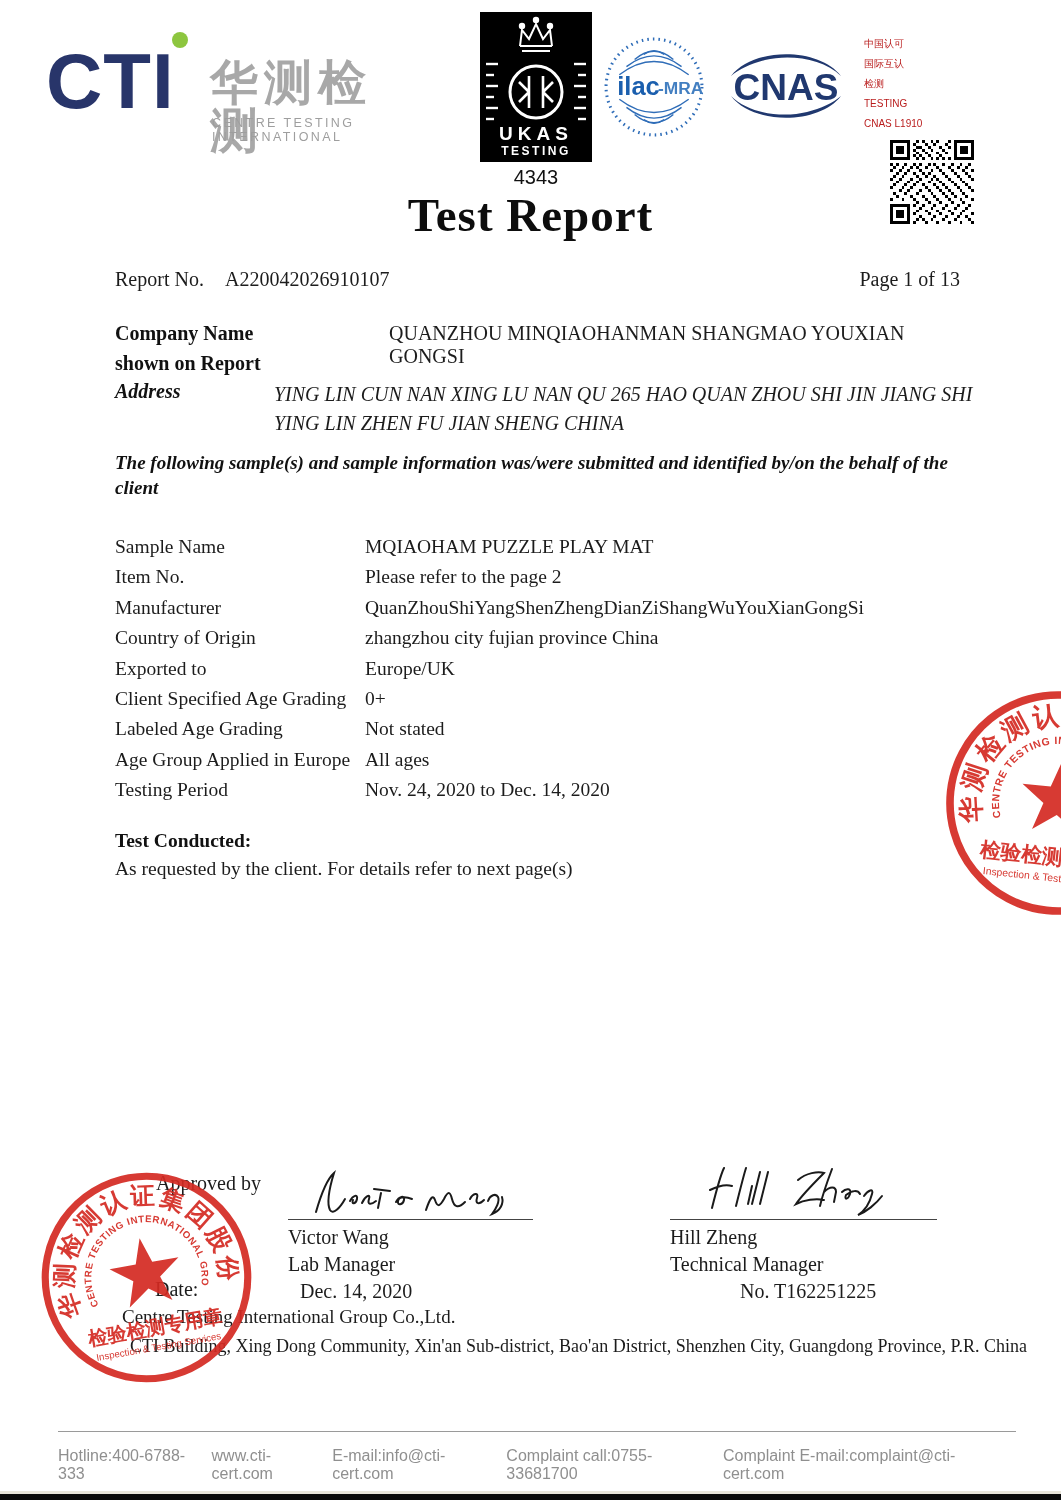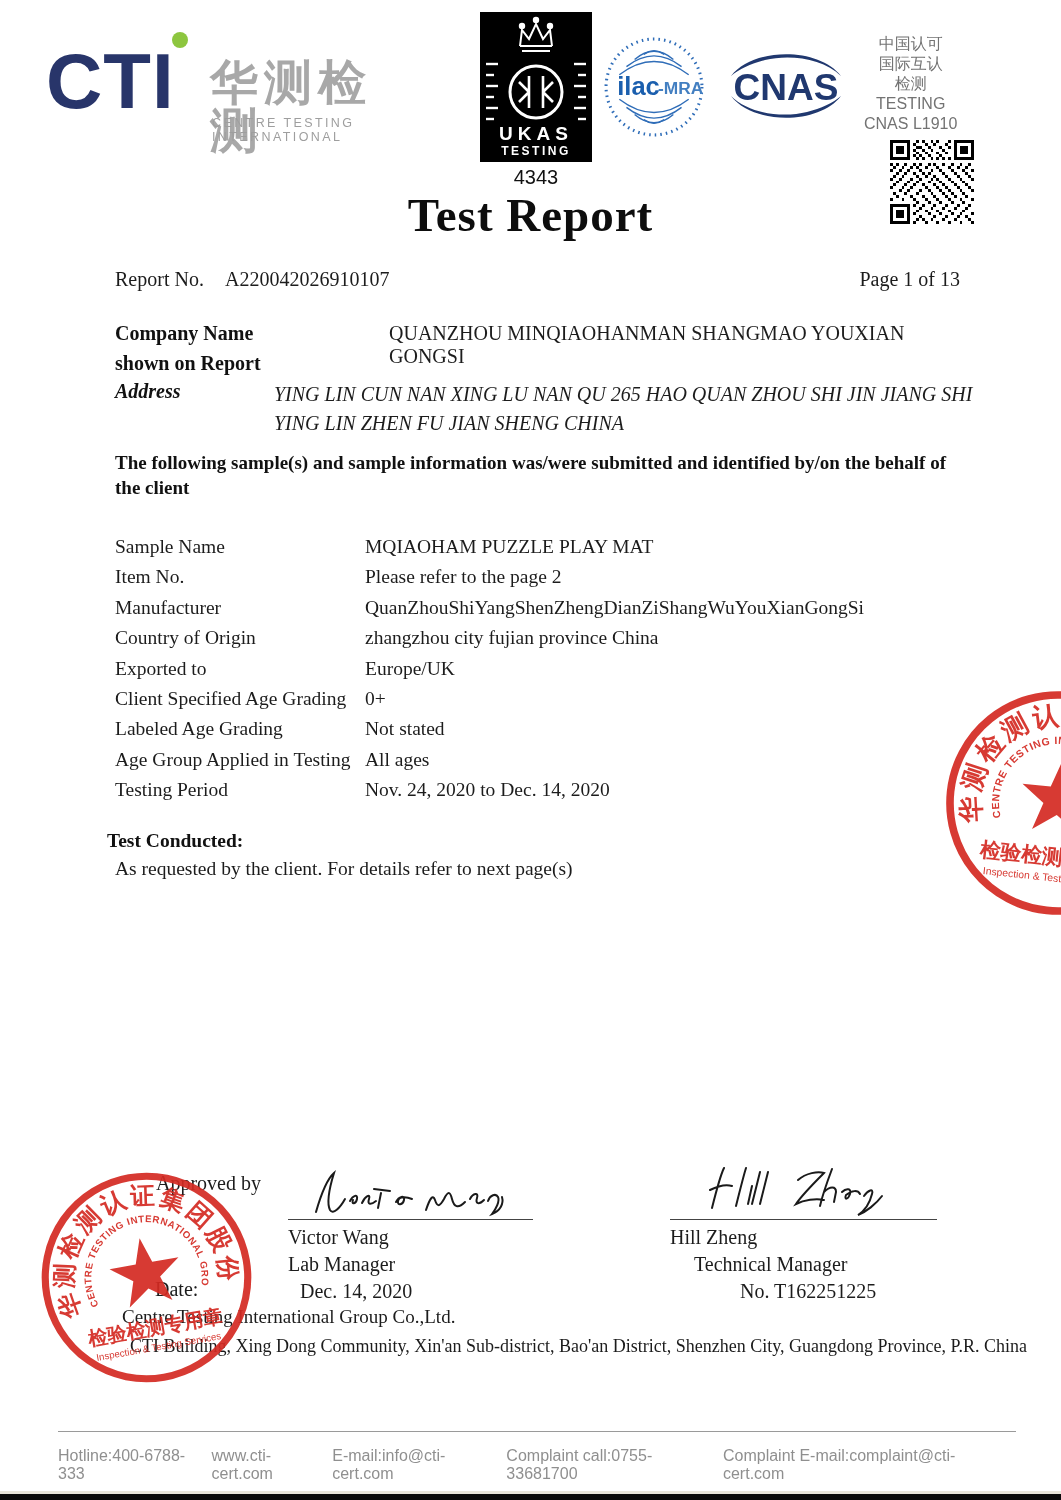--- a/index.html
+++ b/index.html
@@ -16,50 +16,50 @@
   .cti-sub{position:absolute;left:170px;top:92px;font-family:"Liberation Sans",sans-serif;
            font-size:12.5px;color:#9e9e9e;letter-spacing:2.4px;}
 
   .ukas-badge{position:absolute;left:480px;top:12px;width:112px;height:150px;}
   .ukas-number{position:absolute;left:480px;top:166px;width:112px;text-align:center;
                font-family:"Liberation Sans",sans-serif;font-size:20px;color:#111;}
   .ilac-badge{position:absolute;left:603px;top:36px;width:102px;height:102px;}
   .cnas-badge{position:absolute;left:725px;top:42px;width:122px;height:88px;}
 
   .accred{position:absolute;left:864px;top:34px;font-family:"Liberation Sans","DejaVu Sans",sans-serif;
-          font-size:16px;line-height:20px;color:#737373;text-align:center;}
+          font-size:10px;line-height:20px;color:#b91c1c;}
   .qr{position:absolute;left:890px;top:140px;width:84px;height:84px;}
 
   
   .title{position:absolute;left:0;top:188px;width:1061px;text-align:center;
          font-size:47px;font-weight:bold;letter-spacing:1px;color:#0d0d0d;}
   .report-row{position:absolute;left:115px;top:268px;width:845px;font-size:20px;}
   .report-no-label{position:absolute;left:0;top:0;}
   .report-no-value{position:absolute;left:110px;top:0;}
   .page-no{position:absolute;right:0;top:0;text-align:right;}
 
   
   .lbl{font-weight:bold;color:#111;}
   .row-abs{position:absolute;font-size:20px;}
   .val-col{position:absolute;left:274px;top:0;}
   .company-name-row{left:115px;top:322px;width:860px;}
   .shown-row{left:115px;top:352px;}
   .address-row{left:115px;top:380px;width:860px;font-style:italic;}
   .address-val{position:absolute;left:159px;top:0;width:700px;line-height:29px;}
 
   .intro{position:absolute;left:115px;top:450px;width:845px;font-size:19px;font-weight:bold;
-         line-height:25px;color:#111;}
+         line-height:25px;color:#111;font-style:italic;}
 
   
   .fields{position:absolute;left:115px;top:496px;width:845px;margin-top:40px;}
   .field-row{display:flex;height:30.4px;align-items:flex-start;font-size:19.5px;}
   .field-label{width:250px;flex:none;}
   .field-value{flex:1;}
 
-  .test-conducted-h{position:absolute;left:107px;top:830px;font-size:19.5px;font-weight:bold;color:#111;}
+  .test-conducted-h{position:absolute;left:115px;top:830px;font-size:19.5px;font-weight:bold;color:#111;}
   .test-conducted-b{position:absolute;left:115px;top:858px;font-size:19.5px;}
 
   
   .approved-by{position:absolute;left:156px;top:1172px;font-size:20px;}
   .date-label{position:absolute;left:155px;top:1278px;font-size:20px;}
   .sig-svg{position:absolute;}
   .sig-line{position:absolute;height:0;border-top:1.5px solid #444;}
   .sig-text{position:absolute;font-size:20px;text-align:left;}
 
   .footer-company{position:absolute;left:122px;top:1306px;font-size:19px;}
@@ -248,21 +248,21 @@
     </div>
     <div class="field-row">
       <span class="field-label">Client Specified Age Grading</span>
       <span class="field-value">0+</span>
     </div>
     <div class="field-row">
       <span class="field-label">Labeled Age Grading</span>
       <span class="field-value">Not stated</span>
     </div>
     <div class="field-row">
-      <span class="field-label">Age Group Applied in Testing</span>
+      <span class="field-label">Age Group Applied in Europe</span>
       <span class="field-value">All ages</span>
     </div>
     <div class="field-row">
       <span class="field-label">Testing Period</span>
       <span class="field-value">Nov. 24, 2020 to Dec. 14, 2020</span>
     </div>
   </div>
 
   <div class="test-conducted-h">Test Conducted:</div>
   <div class="test-conducted-b">As requested by the client. For details refer to next page(s)</div>
@@ -282,21 +282,21 @@
   <div class="sig-text" style="left:300px;top:1280px;width:245px;">Dec. 14, 2020</div>
 
   <svg class="sig-svg" style="left:700px;top:1160px;" width="205" height="58" viewBox="0 0 205 58">
     <g stroke="#1a1a1a" stroke-width="2" fill="none" stroke-linecap="round">
       <path d="M12,48 C16,32 20,16 24,8 M10,30 C18,26 26,24 32,26 M36,46 C40,30 44,14 46,8 M52,26 L48,44 M60,12 L52,44 M68,12 L60,44"></path>
       <path d="M98,20 C106,13 118,11 124,13 C114,23 102,35 96,44 C104,40 116,38 124,40 M132,9 C126,25 122,37 120,46 M124,32 C130,26 136,26 136,32 L134,42 M142,32 C146,28 152,28 150,34 C148,40 144,40 146,35 C152,30 158,30 160,34 M164,36 C168,30 174,28 172,34 C170,42 166,50 158,55 C166,52 176,44 182,36"></path>
     </g>
   </svg>
   <div class="sig-line" style="left:670px;top:1219px;width:267px;"></div>
   <div class="sig-text" style="left:670px;top:1226px;width:267px;">Hill Zheng</div>
-  <div class="sig-text" style="left:694px;top:1253px;width:267px;">Technical Manager</div>
+  <div class="sig-text" style="left:670px;top:1253px;width:267px;">Technical Manager</div>
   <div class="sig-text" style="left:740px;top:1280px;width:245px;">No. T162251225</div>
 
   <div class="footer-company">Centre Testing International Group Co.,Ltd.</div>
   <div class="footer-address">CTI Building, Xing Dong Community, Xin'an Sub-district, Bao'an District, Shenzhen City, Guangdong Province, P.R. China</div>
 
   <svg class="stamp stamp-right" width="240" height="240" viewBox="0 0 220 220">
     <defs>
       <path id="aoR" d="M42.3,134.6 A72,72 0 1 1 177.7,134.6" fill="none"></path>
       <path id="aiR" d="M59.3,128.5 A54,54 0 1 1 160.7,128.5" fill="none"></path>
     </defs>

